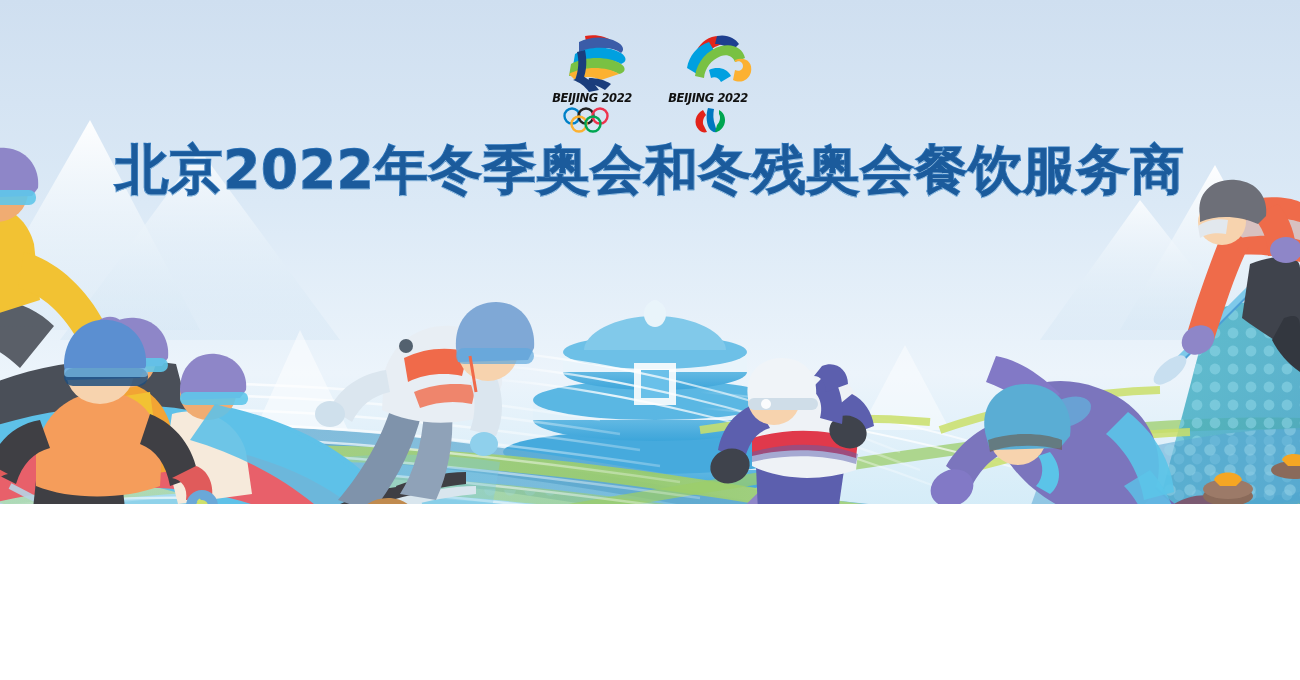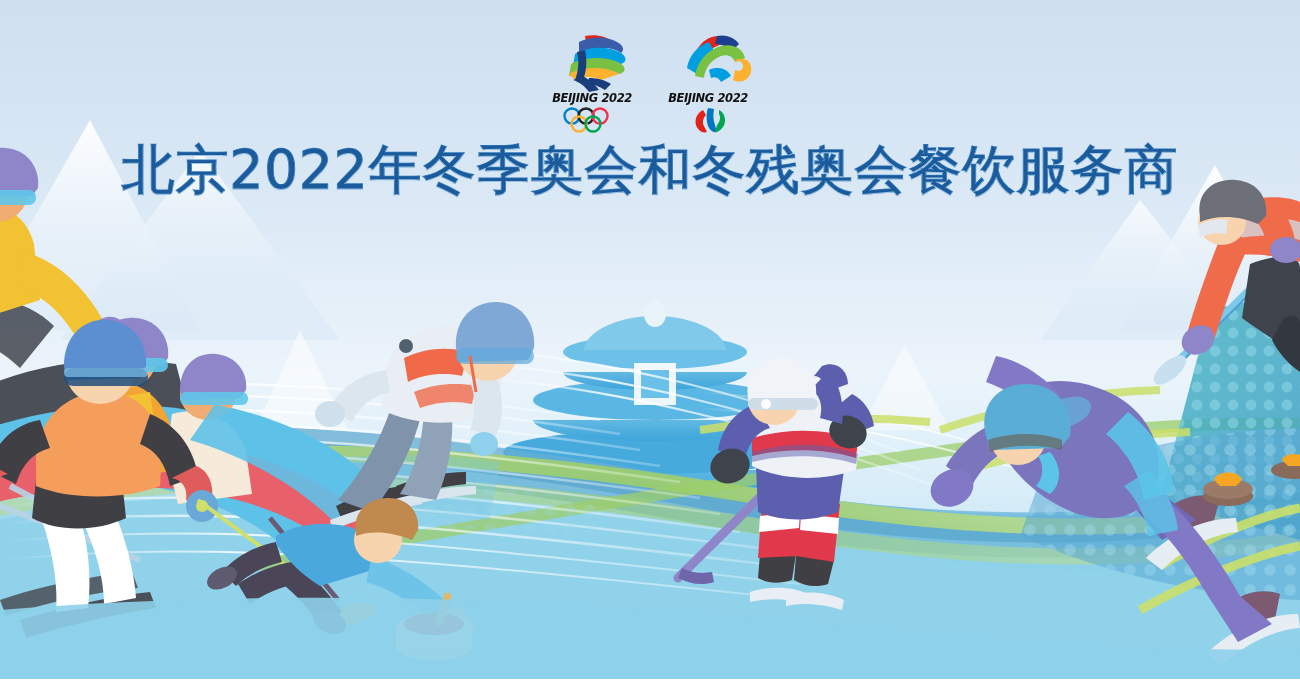--- a/index.html
+++ b/index.html
@@ -1,37 +1,37 @@
 <!DOCTYPE html>
 <html><head>
 <meta charset="utf-8">
 <style>
   * { margin:0; padding:0; box-sizing:border-box; }
   html,body{ background:#ffffff; }
   body{ font-family:"Liberation Sans","DejaVu Sans",sans-serif; }
 
   #banner{
     position:relative;
-    width:1300px; height:679px;
+    width:1300px; height:504px;
     overflow:hidden;
     background:linear-gradient(180deg,#cfdff0 0%, #d7e6f4 22%, #e3eef8 42%, #eaf3fa 55%, #dff0fa 68%, #a9dcf0 82%, #8fd2ea 100%);
   }
   .layer{ position:absolute; inset:0; }
   .layer svg{ display:block; width:1300px; height:680px; }
 
   
   #title-wrap{
     position:absolute; left:0; right:0; top:142px;
     text-align:center; z-index:60;
   }
   #page-title{
     display:inline-block;
     font-family:"DejaVu Sans","Liberation Sans",sans-serif;
     font-size:53px;
-    font-weight:normal;
+    font-weight:bold;
     letter-spacing:1px;
     color:#1b5b9c;
     line-height:1.05;
     -webkit-text-stroke:1.5px #2f77bd;
     paint-order:stroke fill;
     text-shadow:0 1px 0 #9cc4e4;
     white-space:nowrap;
   }
 
   

